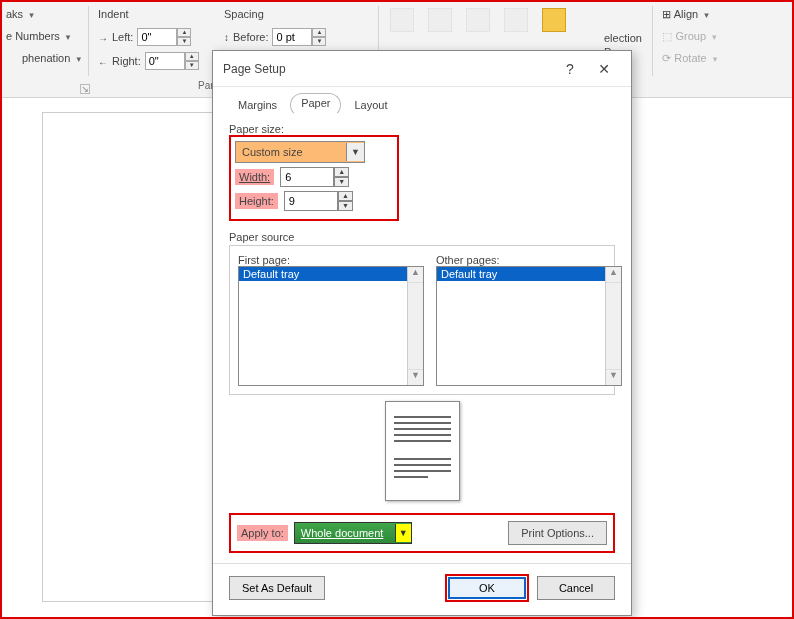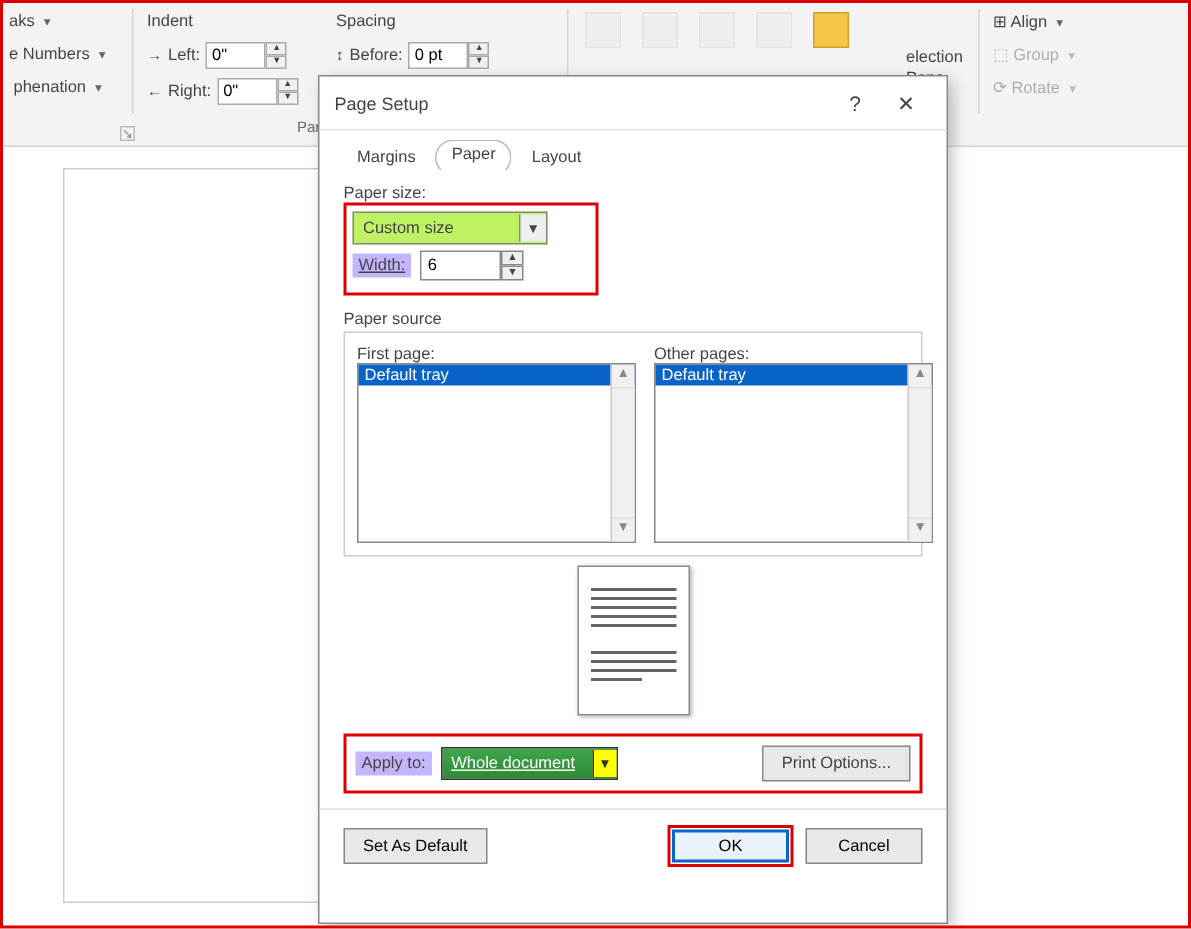--- a/index.html
+++ b/index.html
@@ -21,27 +21,27 @@
 .titlebar{ height:36px; display:flex; align-items:center; padding:0 10px; font-size:12px; color:#444; border-bottom:1px solid #e5e5e5;}
 .titlebar .sp{flex:1}
 .titlebar .tbtn{ width:34px; height:30px; text-align:center; line-height:30px; font-size:14px; cursor:pointer; color:#444;}
 .tabs{ display:flex; padding:6px 12px 0 12px; gap:0; font-size:11px; }
 .tab{ padding:5px 12px; border:1px solid transparent; cursor:pointer; color:#444;}
 .tab.active{ border:1px solid #bbb; border-bottom:1px solid #fff; background:#fff;}
 .tab-circle{ border:2px solid #d00; border-radius:12px; padding:3px 10px;}
 .body{ padding:6px 16px 10px 16px; font-size:11px; color:#444;}
 .group{ border:1px solid #ccc; padding:8px; margin-top:2px;}
 .row{ display:flex; align-items:center; margin:4px 0; gap:6px;}
-.sel{ height:22px; border:1px solid #888; background:#bef264; display:flex; align-items:center; padding:0 6px; width:130px; justify-content:space-between; cursor:pointer;}
+.sel{ height:22px; border:1px solid #888; background:#fdba74; display:flex; align-items:center; padding:0 6px; width:130px; justify-content:space-between; cursor:pointer;}
 .sel .ar{ width:18px; height:18px; border-left:1px solid #888; background:#eee; text-align:center; font-size:9px; line-height:18px; margin:-0px -6px 0 0;}
 .stepbox{ display:flex;}
 .stepbox input{ width:54px; height:20px; border:1px solid #888; font-size:11px; padding:0 4px; background:#fff;}
 .stepbox .ud{ display:flex; flex-direction:column;}
 .stepbox .ud div{ width:15px; height:10px; border:1px solid #888; background:#eee; text-align:center; font-size:7px; line-height:8px; cursor:pointer;}
-.hl-y{ background:#c4b5fd; }
+.hl-y{ background:#fca5a5; }
 .redbox{ border:2px solid #d00; padding:4px;}
 .listbox{ width:186px; height:120px; border:1px solid #888; position:relative; font-size:11px;}
 .listbox .item{ background:#0a64c8; color:#fff; padding:1px 4px; }
 .listbox .scroll{ position:absolute; right:0; top:0; bottom:0; width:16px; background:#f0f0f0; border-left:1px solid #ccc;}
 .listbox .scroll div{ height:16px; text-align:center; font-size:9px; color:#888; border-bottom:1px solid #ddd; cursor:pointer;}
 .preview-pg{ width:75px; height:100px; background:#fff; border:1px solid #888; box-shadow:1px 1px 3px rgba(0,0,0,.3); position:relative; padding:10px 8px;}
 .preview-pg .ln{ height:2px; background:#666; margin:4px 0;}
 .btn{ height:24px; border:1px solid #888; background:#e8e8e8; padding:0 12px; font-size:11px; cursor:pointer; display:inline-flex; align-items:center;}
 .apply-sel{ border:1px solid #333; background:linear-gradient(#3fa54a,#2e8a38); color:#fff; padding:1px 0 1px 6px; display:flex; align-items:center; width:118px; justify-content:space-between;}
 .apply-sel .ar{ width:16px; height:18px; background:#ffff00; border-left:1px solid #333; font-size:9px; text-align:center; line-height:18px; color:#333;}
@@ -49,21 +49,21 @@
 .footer .sp{flex:1}
 .ok-wrap{ border:2px solid #d00; padding:1px;}
 .ok-btn{ border:2px solid #0a64c8; background:#eaf2fb; width:78px; height:22px; font-size:11px; cursor:pointer;}
 </style>
 </head>
 <body>
 
 <div class="ribbon">
   <div class="rb-btn" style="left:4px; top:6px;"><span>aks</span> <span class="dd"></span></div>
   <div class="rb-btn" style="left:4px; top:28px;"><span>e Numbers</span> <span class="dd"></span></div>
-  <div class="rb-btn" style="left:7px; top:50px;"><span>phenation</span> <span class="dd"></span></div>
+  <div class="rb-btn" style="left:20px; top:50px;"><span>phenation</span> <span class="dd"></span></div>
   <div class="sep" style="left:86px;"></div>
 
   <div class="rb-btn" style="left:96px; top:6px;">Indent</div>
   <div class="rb-btn" style="left:96px; top:26px; display:flex; align-items:center; gap:4px;">
     <span style="font-size:10px;">→</span>
       <span>Left:</span>
     <span class="spin">
         <input value="0&quot;" style="">
         <span class="btns">
           <div>▲</div>
@@ -143,20 +143,30 @@
       <div class="row">
         <span class="hl-y" style="padding:2px 4px; text-decoration:underline;">Width:</span>
         <div class="stepbox">
           <input class="hl-y" value="6" style="">
           <div class="ud">
               <div>▲</div>
               <div>▼</div>
             </div>
         </div>
       </div>
+      <div class="row">
+        <span class="hl-y" style="padding:2px 4px;">Height:</span>
+        <div class="stepbox">
+          <input class="hl-y" value="9" style="">
+          <div class="ud">
+              <div>▲</div>
+              <div>▼</div>
+            </div>
+        </div>
+      </div>
     </div>
 
     <div style="margin-top:10px;">Paper source</div>
     <div class="group" style="display:flex; gap:12px;">
       <div>
         <div style="">First page:</div>
         <div class="listbox">
           <div class="item">Default tray</div>
           <div class="scroll">
               <div>▲</div>

